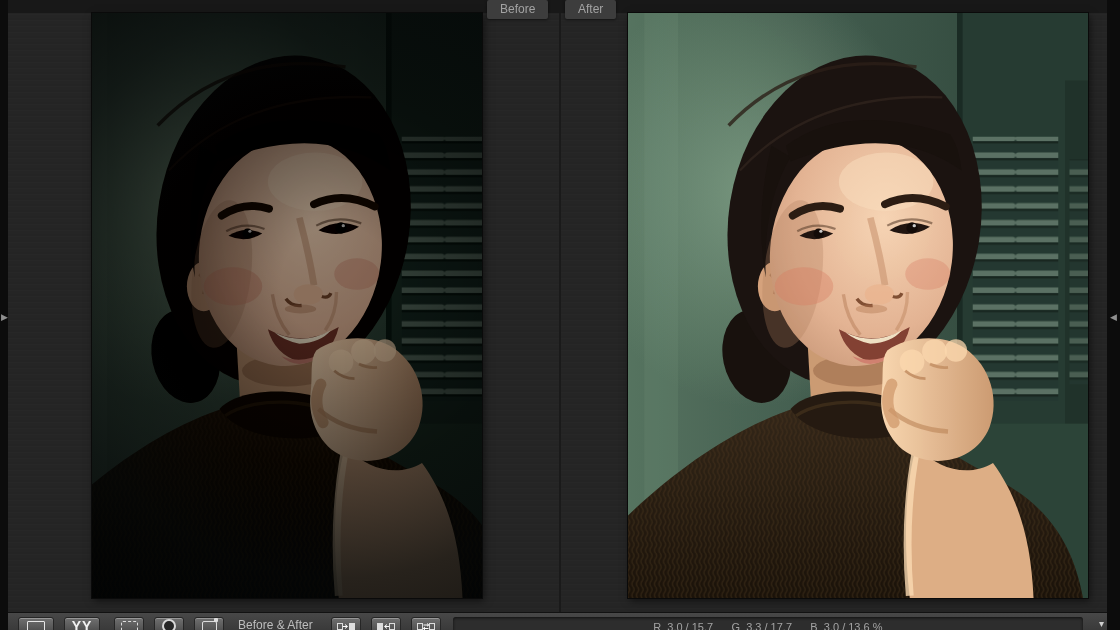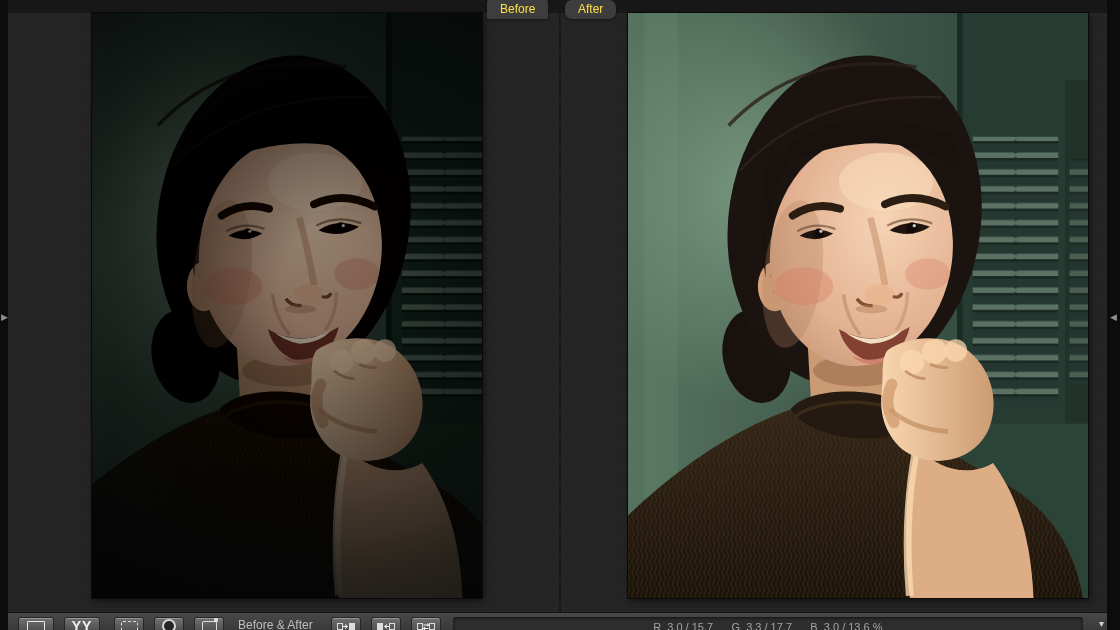--- a/index.html
+++ b/index.html
@@ -9,23 +9,23 @@
   
   .rail{position:absolute;top:0;bottom:0;background:#0c0c0c;z-index:6;}
   .rail-left{left:0;width:8px;}
   .rail-right{right:0;width:13px;}
   .rail-arrow{position:absolute;top:313px;font-size:9px;color:#8f8f8f;line-height:9px;z-index:7;}
   .rail-arrow.l{left:1px;}
   .rail-arrow.r{right:3px;}
   
   .top-strip{position:absolute;left:8px;right:13px;top:0;height:13px;background:#181818;z-index:2;}
   .pane-tab{position:absolute;top:0;height:19px;line-height:19px;padding:0 13px;background:#3d3d3d;
-            color:#fde047;font-size:12px;border-radius:2px;z-index:4;box-shadow:0 1px 3px rgba(0,0,0,.5);}
+            color:#a3a3a3;font-size:12px;border-radius:2px;z-index:4;box-shadow:0 1px 3px rgba(0,0,0,.5);}
   .tab-before{left:487px;}
-  .tab-after{left:565px;border-radius:7px;}
+  .tab-after{left:565px;}
   .pane-divider{position:absolute;left:559px;top:13px;width:2px;height:599px;background:#1a1a1a;z-index:3;}
   
   .photo{position:absolute;top:13px;height:585px;overflow:hidden;z-index:2;
          box-shadow:0 0 0 1px #0a0a0a,2px 3px 8px rgba(0,0,0,.55);background:#10150f;}
   .photo-before{left:92px;width:390px;}
   .photo-after{left:628px;width:460px;}
   .pimg{display:block;width:100%;height:100%;}
   .photo-before .pimg{filter:brightness(.62) saturate(.85) contrast(1.12);}
   .photo-after  .pimg{filter:saturate(1.05) brightness(1.02);}
   .dark-veil{position:absolute;inset:0;pointer-events:none;

